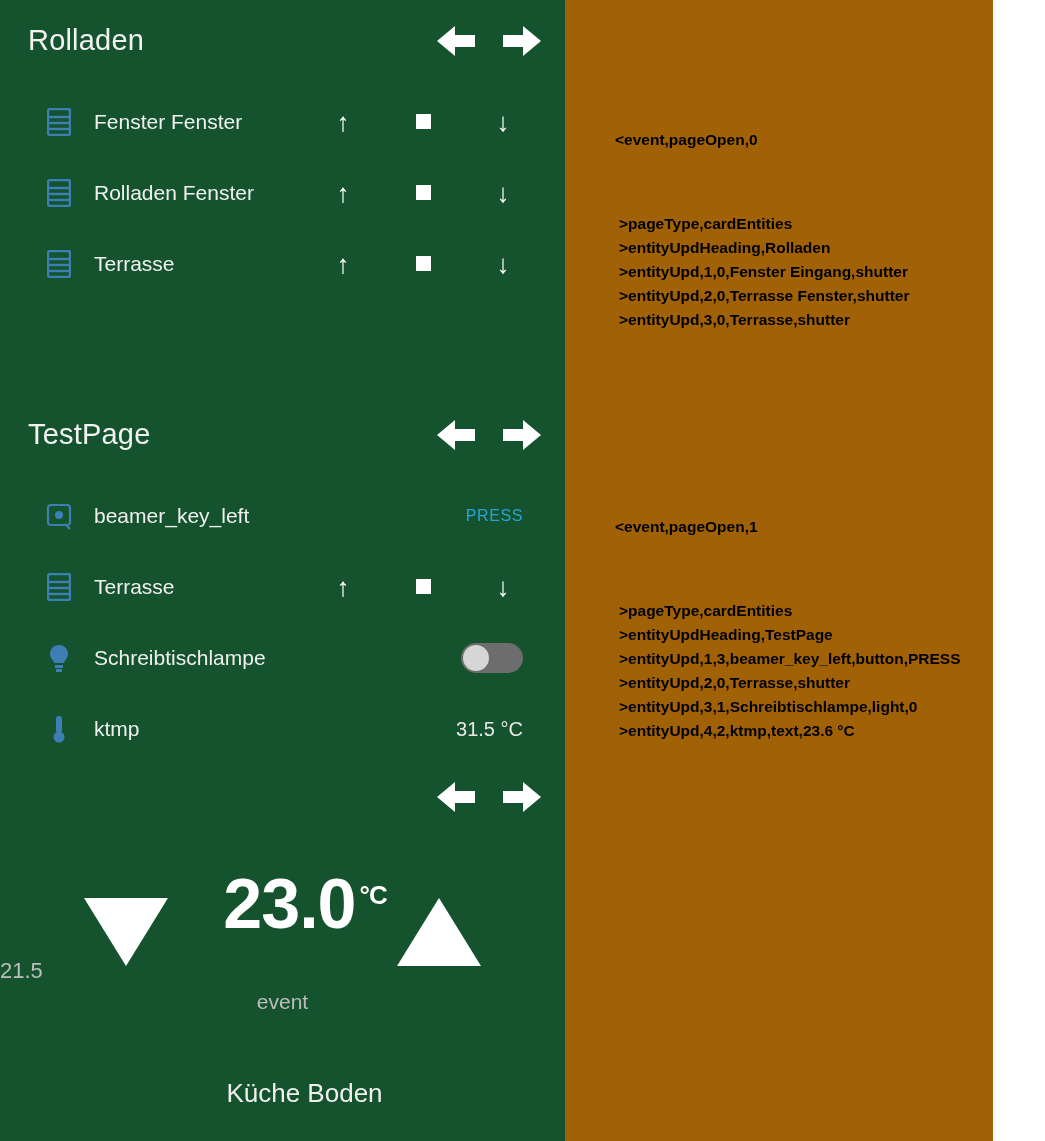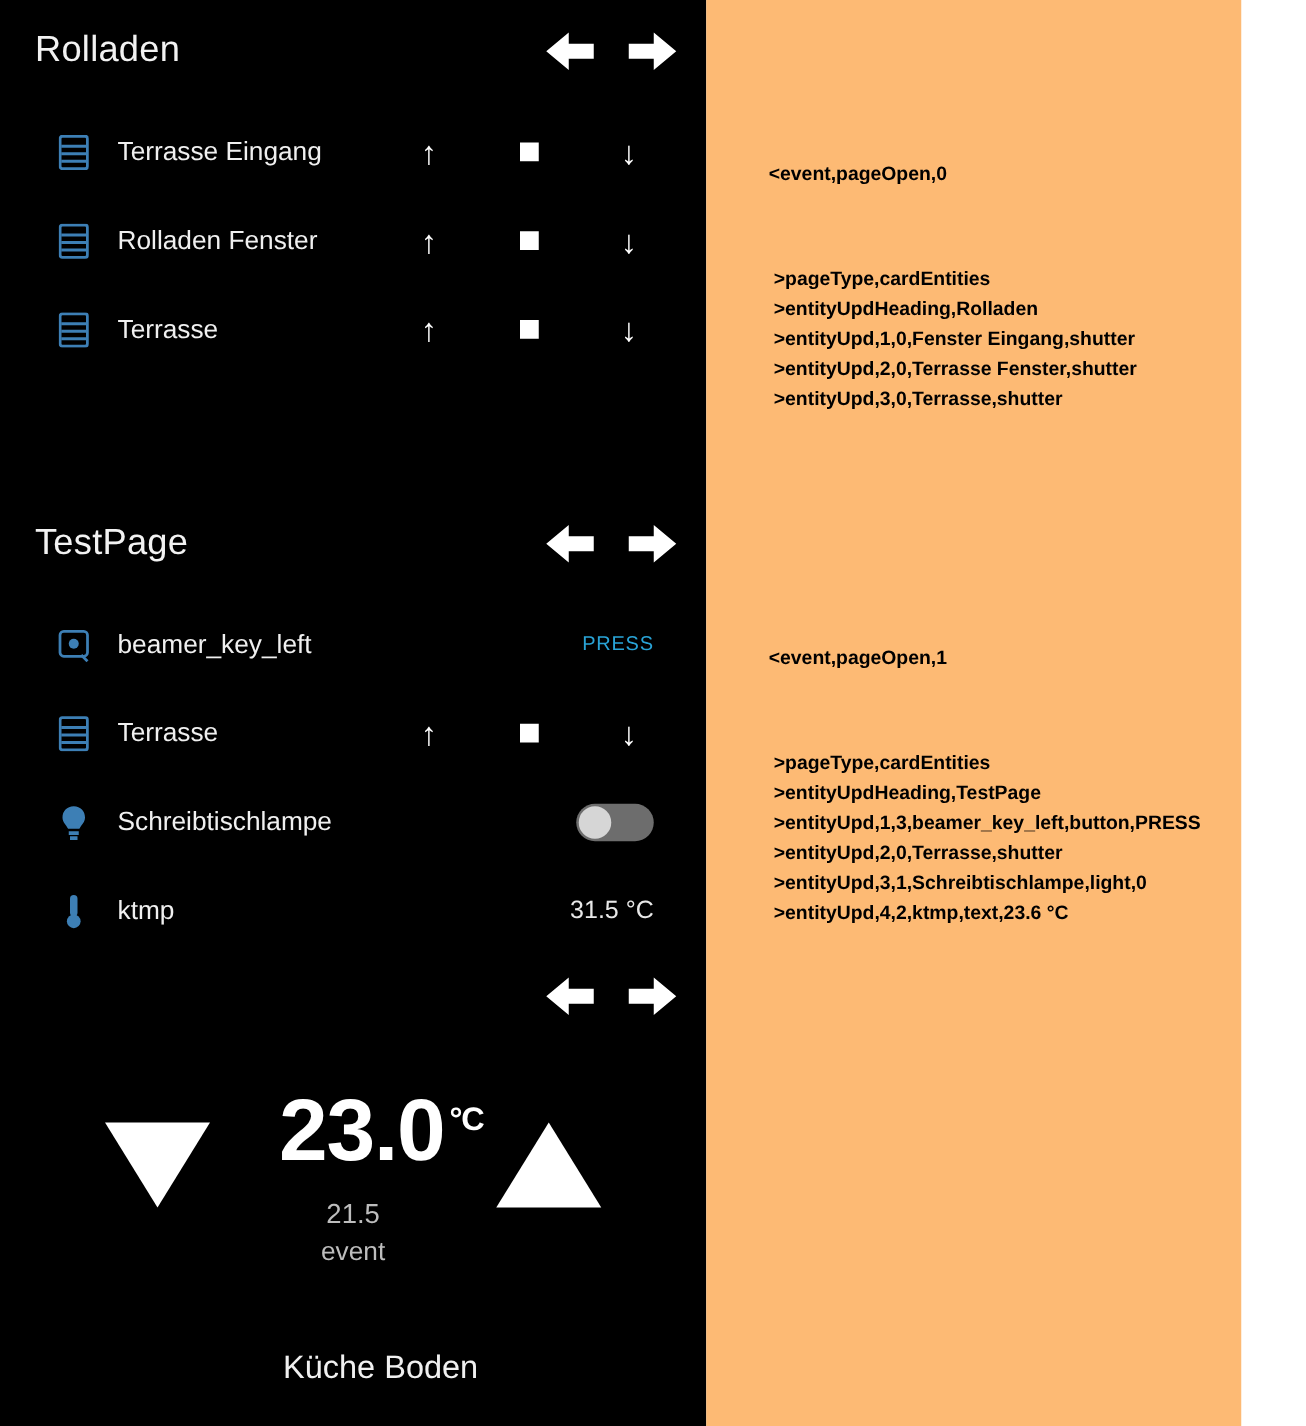--- a/index.html
+++ b/index.html
@@ -15,21 +15,21 @@
     overflow: hidden;
   }
 
   
   #device-panel {
     position: absolute;
     left: 0;
     top: 0;
     width: 565px;
     height: 1141px;
-    background: #000000;
+    background: #14532d;
     color: #ffffff;
   }
 
   .card {
     position: absolute;
     left: 0;
     width: 565px;
   }
 
   
@@ -172,21 +172,21 @@
     font-size: 26px;
     font-weight: bold;
     vertical-align: super;
     margin-left: 4px;
   }
   .temp-target {
     position: absolute;
     left: 0;
     right: 0;
     top: 118px;
-    text-align: center;
+    text-align: left;
     font-size: 22px;
     color: #bdbdbd;
   }
   .temp-state {
     position: absolute;
     left: 0;
     right: 0;
     top: 150px;
     text-align: center;
     font-size: 21px;
@@ -223,21 +223,21 @@
     padding-left: 44px;
   }
 
   
   #log-panel {
     position: absolute;
     left: 565px;
     top: 0;
     width: 428px;
     height: 1141px;
-    background: #fdba74;
+    background: #a16207;
     color: #000000;
   }
   .log-block {
     position: absolute;
     left: 50px;
     font-size: 15.5px;
     font-weight: bold;
     line-height: 24px;
     white-space: pre;
   }
@@ -268,21 +268,21 @@
 
     <div class="entity-row">
       <span class="entity-icon">
         <svg width="24" height="28" viewBox="0 0 24 28">
             <rect x="1" y="1" width="22" height="26" rx="2" fill="none" stroke="#3d7fb5" stroke-width="2.4"></rect>
             <line x1="2" y1="9" x2="22" y2="9" stroke="#3d7fb5" stroke-width="2.4"></line>
             <line x1="2" y1="15" x2="22" y2="15" stroke="#3d7fb5" stroke-width="2.4"></line>
             <line x1="2" y1="21" x2="22" y2="21" stroke="#3d7fb5" stroke-width="2.4"></line>
           </svg>
       </span>
-      <span class="entity-label">Terrasse Eingang</span>
+      <span class="entity-label">Fenster Fenster</span>
       <span class="shutter-controls">
         <span class="ctrl">↑</span>
         <span class="ctrl">
             <span class="stop-square"></span>
           </span>
         <span class="ctrl">↓</span>
       </span>
     </div>
 
     <div class="entity-row">

